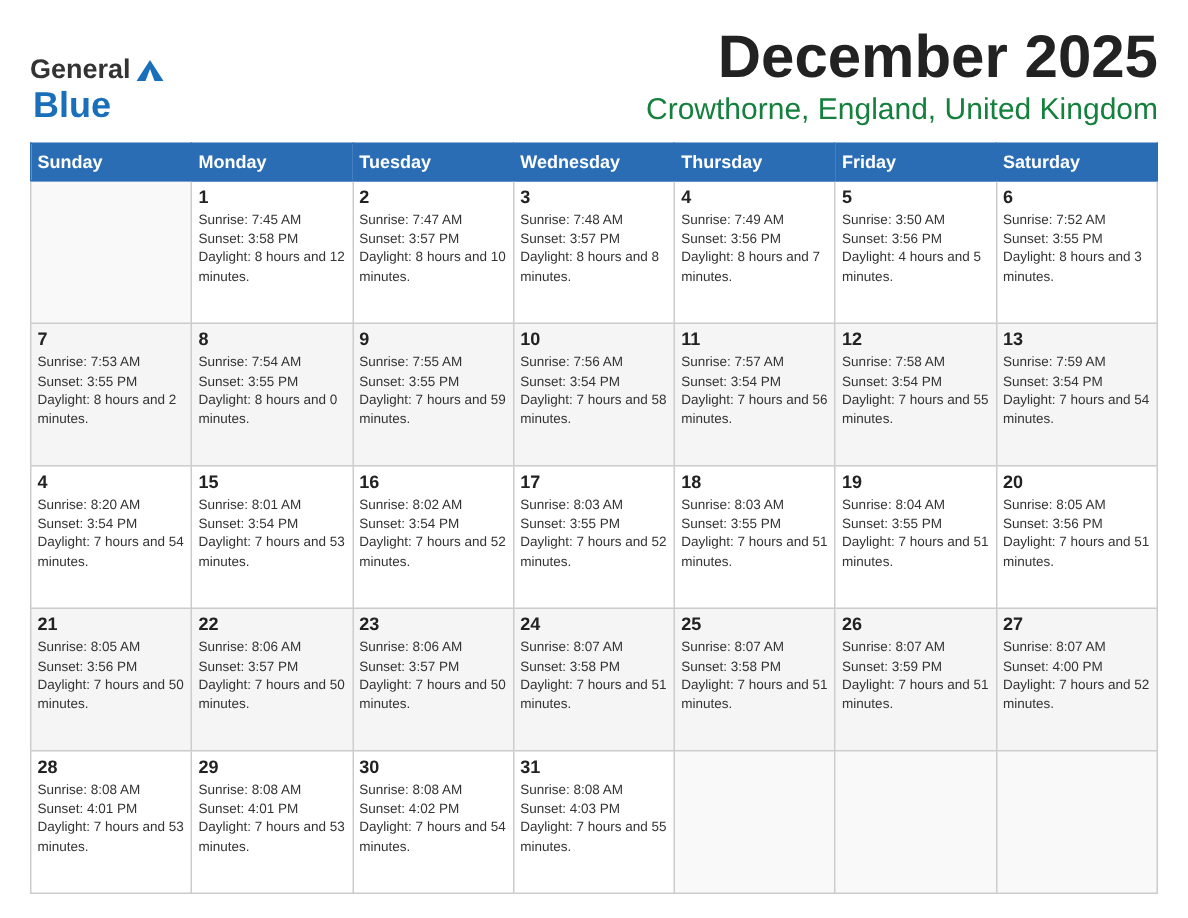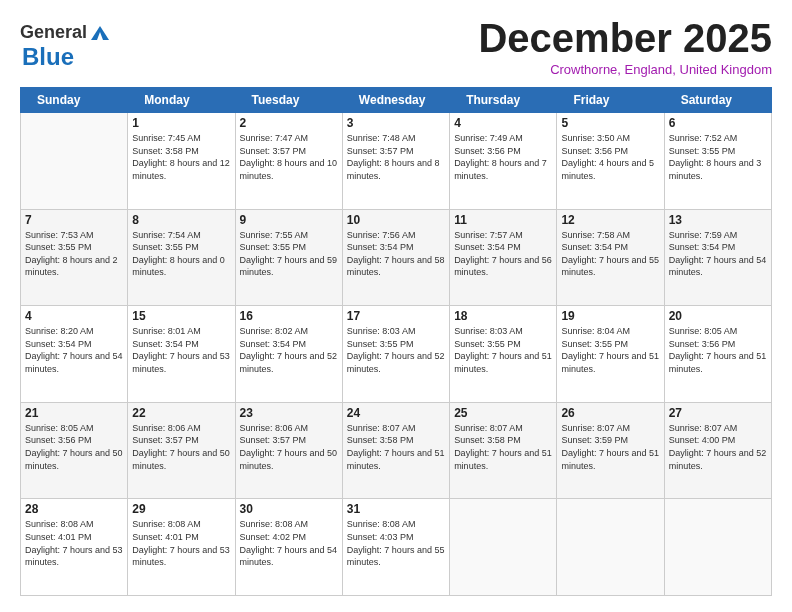--- a/index.html
+++ b/index.html
@@ -13,21 +13,21 @@
     .page {
       width: 792px;
       height: 612px;
       padding: 16px 20px;
       display: flex;
       flex-direction: column;
     }
     .header {
       display: flex;
       justify-content: space-between;
-      align-items: center;
+      align-items: flex-end;
       margin-bottom: 10px;
     }
     .logo {
       display: flex;
       flex-direction: column;
       align-items: flex-start;
     }
     .logo-row {
       display: flex;
       align-items: center;
@@ -36,37 +36,37 @@
     .title-block {
       text-align: right;
     }
     .month-title {
       font-size: 40px;
       font-weight: bold;
       color: #222;
       line-height: 1.1;
     }
     .location {
-      font-size: 13px;
-      color: #a21caf;
+      font-size: 20px;
+      color: #15803d;
       margin-top: 2px;
     }
     .calendar {
       flex: 1;
       border: 1px solid #ccc;
       border-collapse: collapse;
       width: 100%;
       table-layout: fixed;
     }
     .calendar th {
       background: #2A6DB5;
       color: #fff;
       font-size: 12px;
       font-weight: bold;
-      padding: 5px 16px;
+      padding: 5px 4px;
       text-align: left;
       border: 1px solid #2A6DB5;
     }
     .calendar td {
       border: 1px solid #ccc;
       vertical-align: top;
       padding: 3px 4px;
       font-size: 9.5px;
       color: #333;
       height: 86px;

